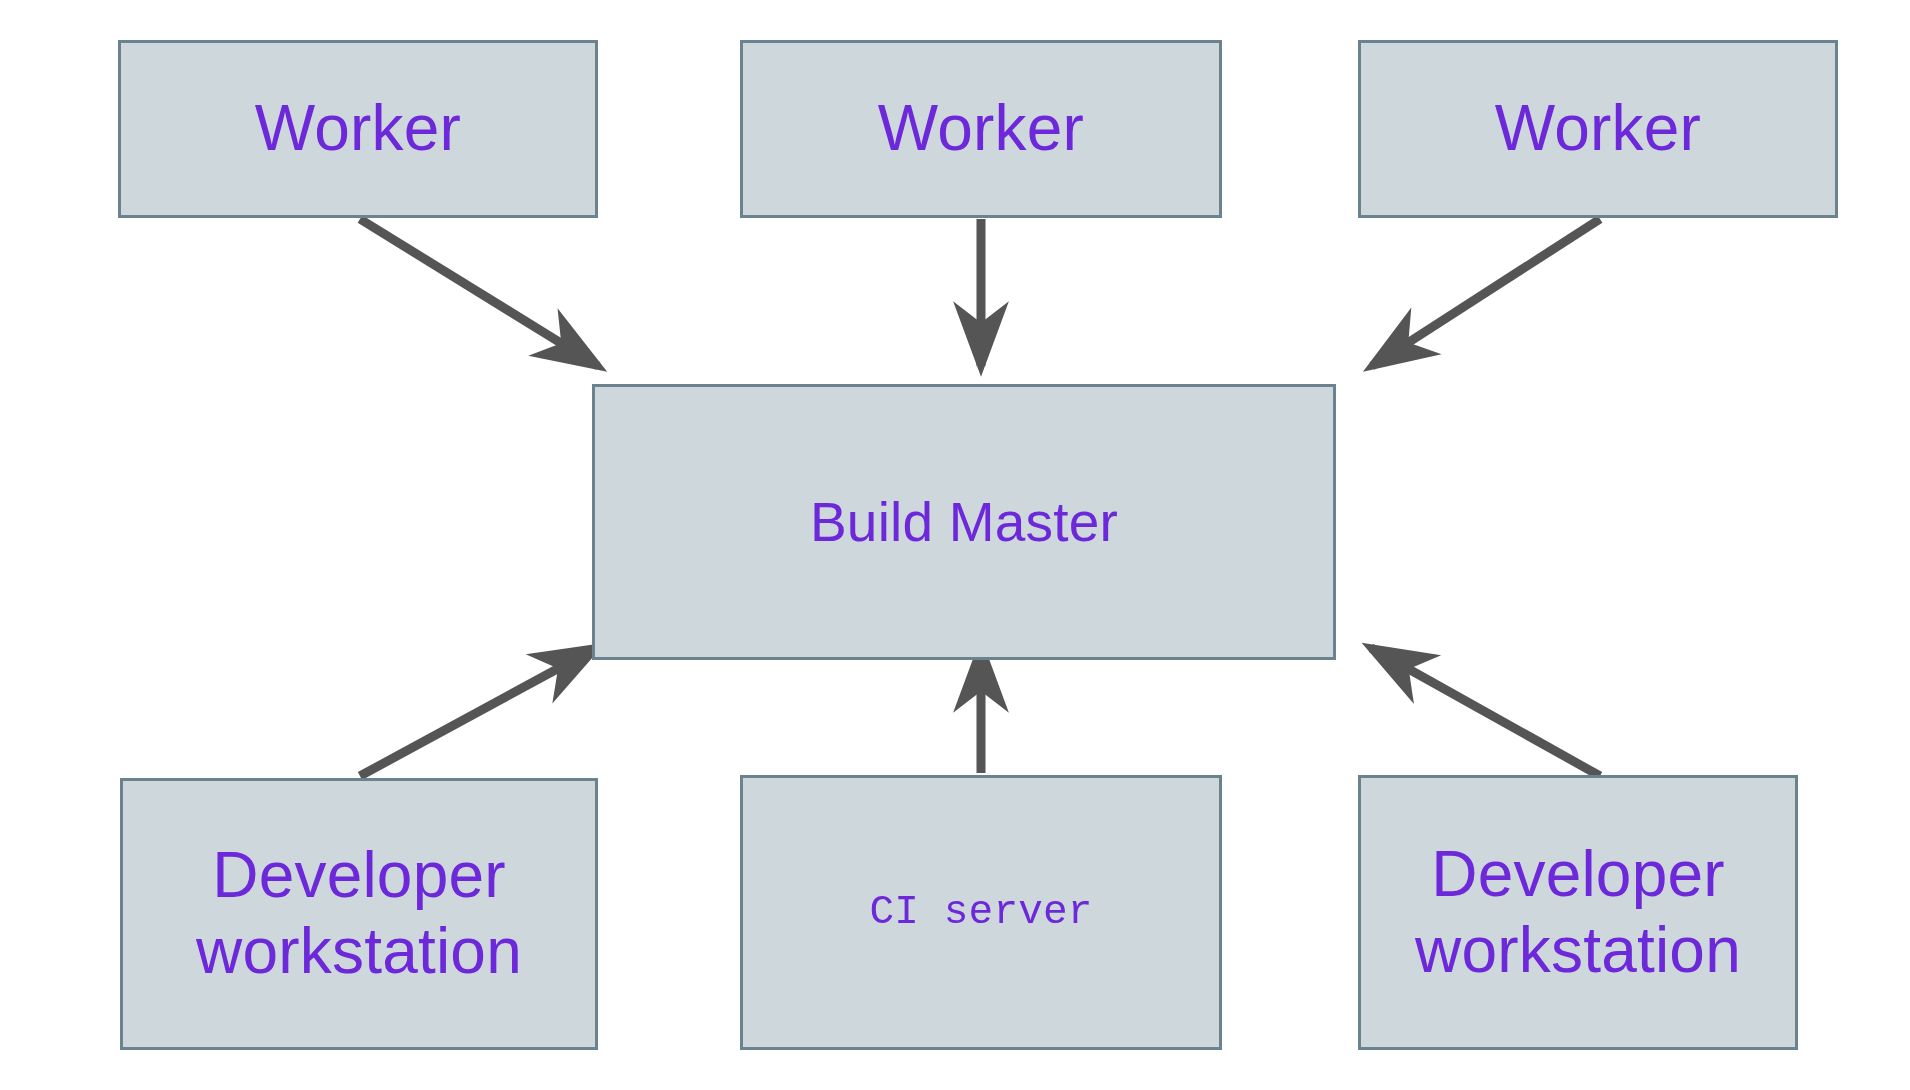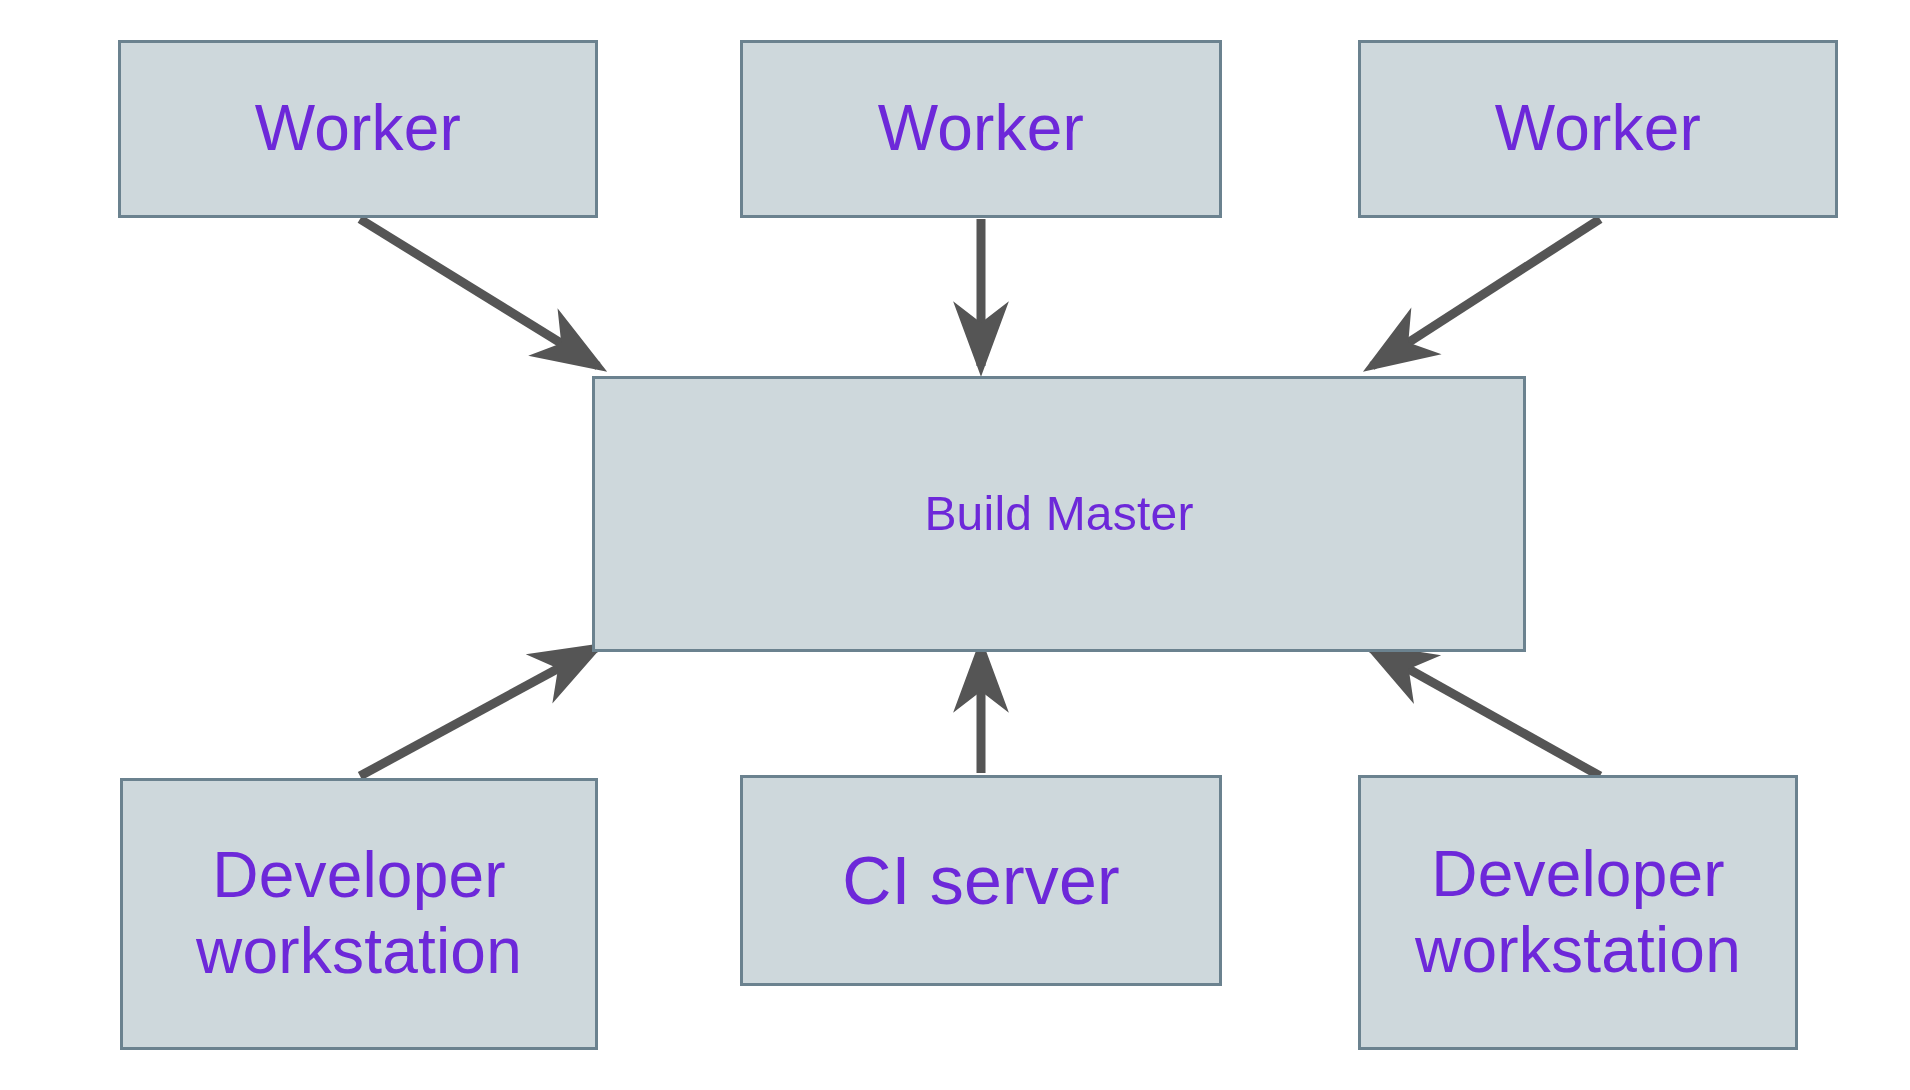--- a/index.html
+++ b/index.html
@@ -42,23 +42,23 @@
   .node-label {
     display: block;
     width: 100%;
     padding: 0 6px;
     box-sizing: border-box;
   }
   
   .n-worker-left   { left: 118px;  top: 40px;  width: 480px; height: 178px; font-size: 64px; }
   .n-worker-mid    { left: 740px;  top: 40px;  width: 482px; height: 178px; font-size: 64px; }
   .n-worker-right  { left: 1358px; top: 40px;  width: 480px; height: 178px; font-size: 64px; }
-  .n-build-master  { left: 592px;  top: 376px; width: 934px; height: 276px; font-size: 48px; }
+  .n-build-master  { left: 592px;  top: 384px; width: 744px; height: 276px; font-size: 55px; }
   .n-dev-left      { left: 120px;  top: 778px; width: 478px; height: 272px; font-size: 64px; }
-  .n-ci-server     { left: 740px;  top: 775px; width: 482px; height: 211px; font-size: 68px; }
+  .n-ci-server     { left: 740px;  top: 775px; width: 482px; height: 275px; font-size: 41px; font-family: Liberation Mono, monospace; }
   .n-dev-right     { left: 1358px; top: 775px; width: 440px; height: 275px; font-size: 64px; }
 </style>
 </head>
 <body>
 
 <div id="canvas">
 
   <svg id="edge-layer" viewBox="0 0 1910 1090">
     <defs>
       <marker id="arrowhead" markerWidth="9" markerHeight="9" refX="7.4" refY="3.2" orient="auto" markerUnits="strokeWidth">

